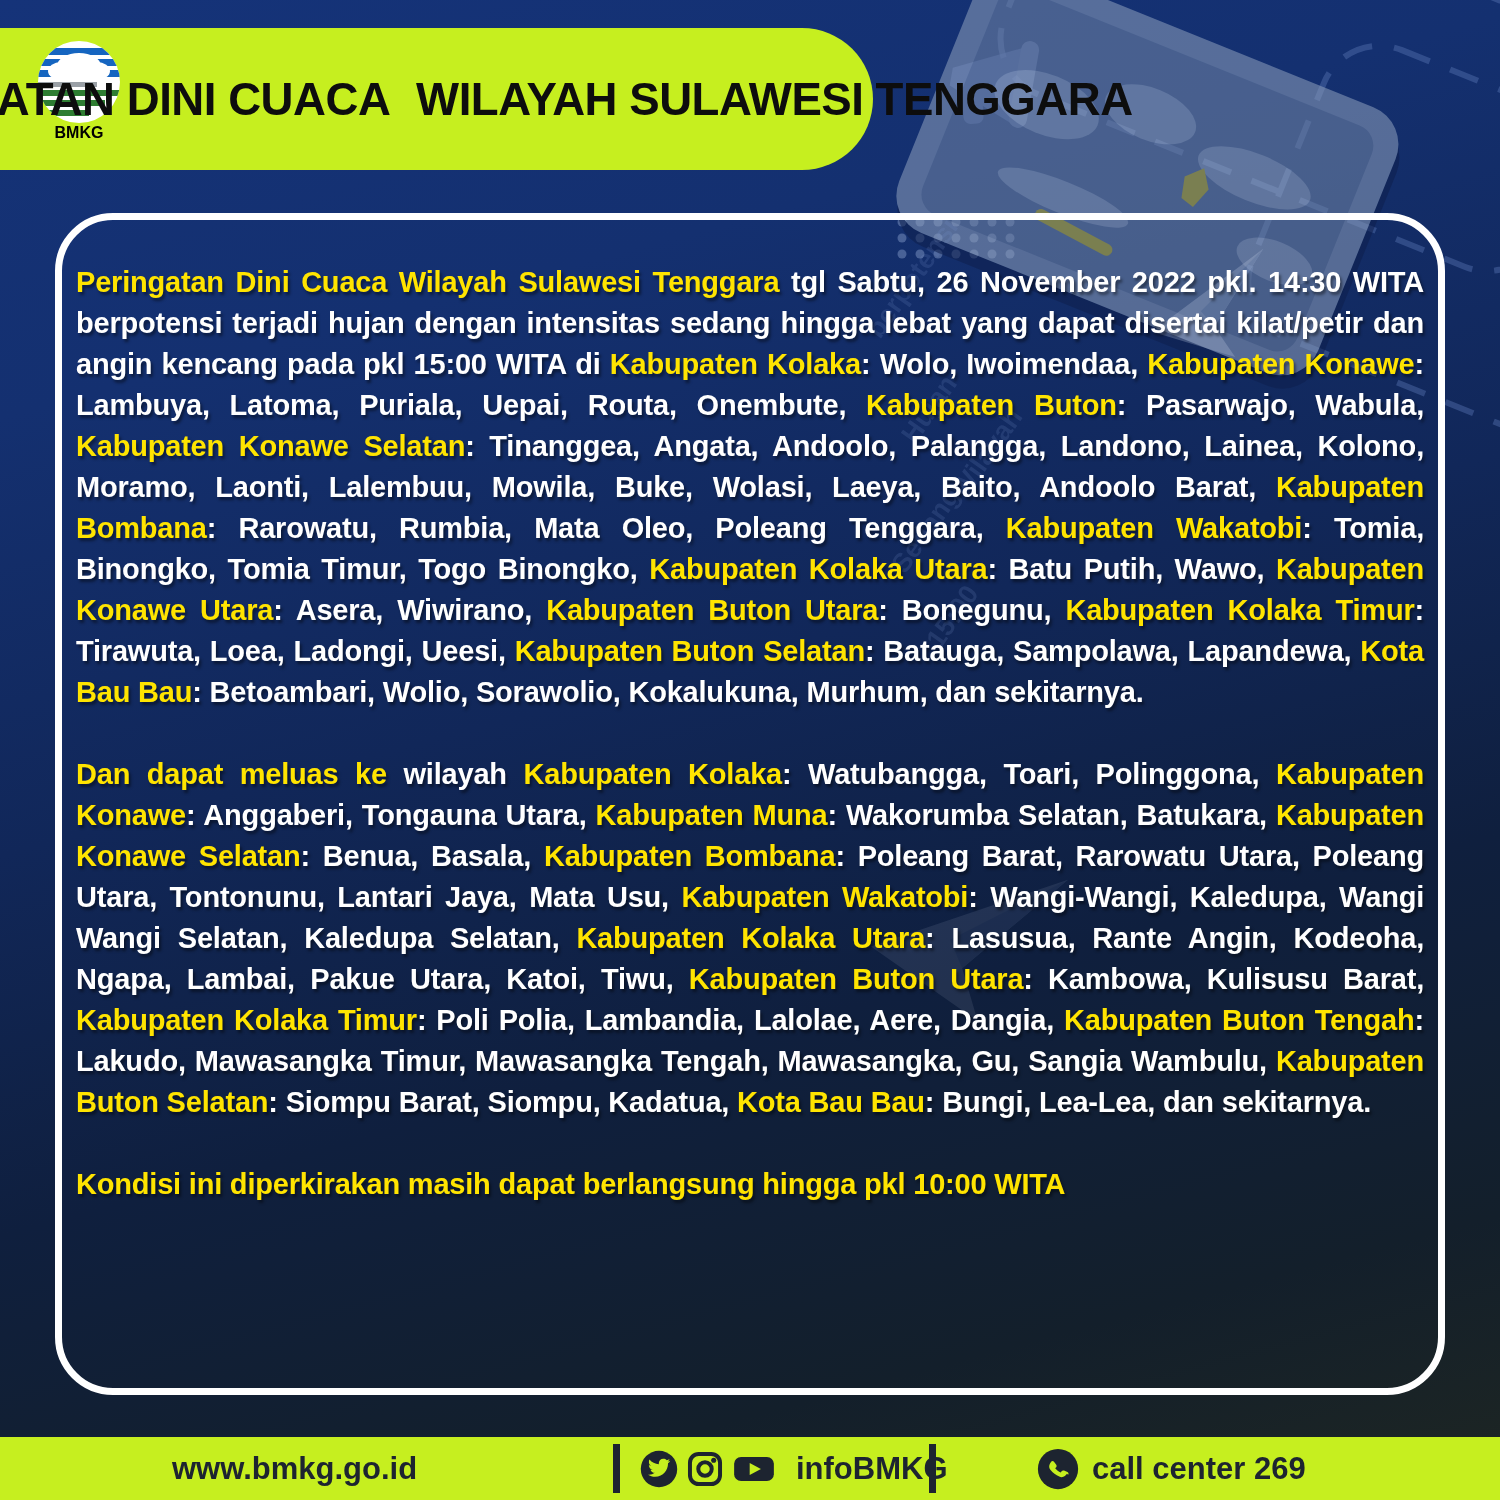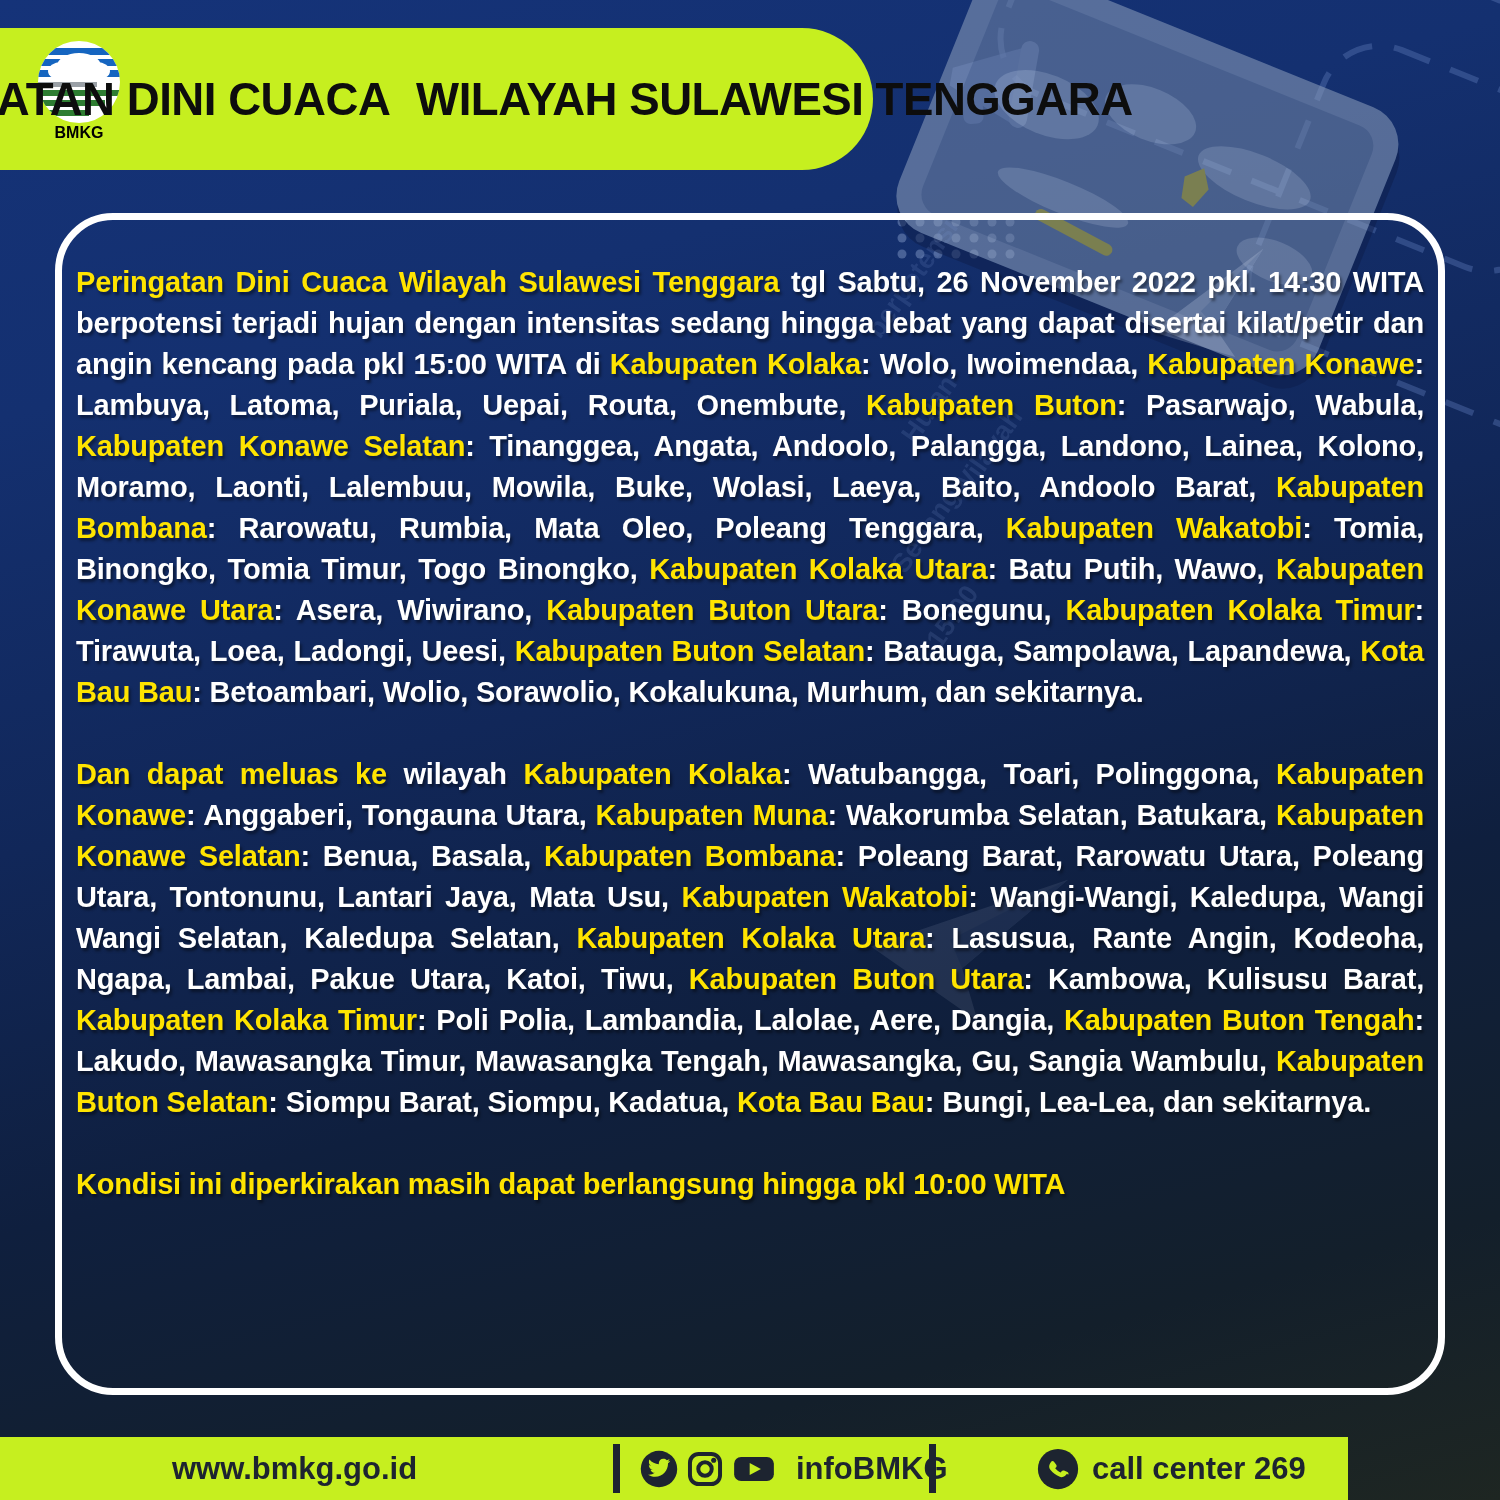--- a/index.html
+++ b/index.html
@@ -34,21 +34,21 @@
   }
   .para{
     color:#ffffff;font-weight:bold;font-size:29px;line-height:41px;
     text-align:justify;letter-spacing:-.2px;margin:0 0 41px 0;
     text-shadow:2px 3px 3px rgba(0,0,0,.45);
   }
   .para .hl{color:#ffe400;}
   .para-final{color:#ffe400;text-align:left;}
   
   .footer{
-    position:absolute;left:0;top:1437px;width:1348px;height:63px;z-index:3;
+    position:absolute;left:0;top:1437px;width:1500px;height:63px;z-index:3;
     background:#c6ef1f;color:#1d2430;
   }
   .footer .ftxt{position:absolute;top:50%;transform:translateY(-50%);font-weight:bold;font-size:31px;white-space:nowrap;}
   .fsep{position:absolute;top:7px;width:7px;height:49px;background:#1d2430;}
   .ficon{position:absolute;top:50%;transform:translateY(-50%);}
 </style>
 </head>
 <body>
 
 <div id="poster">

